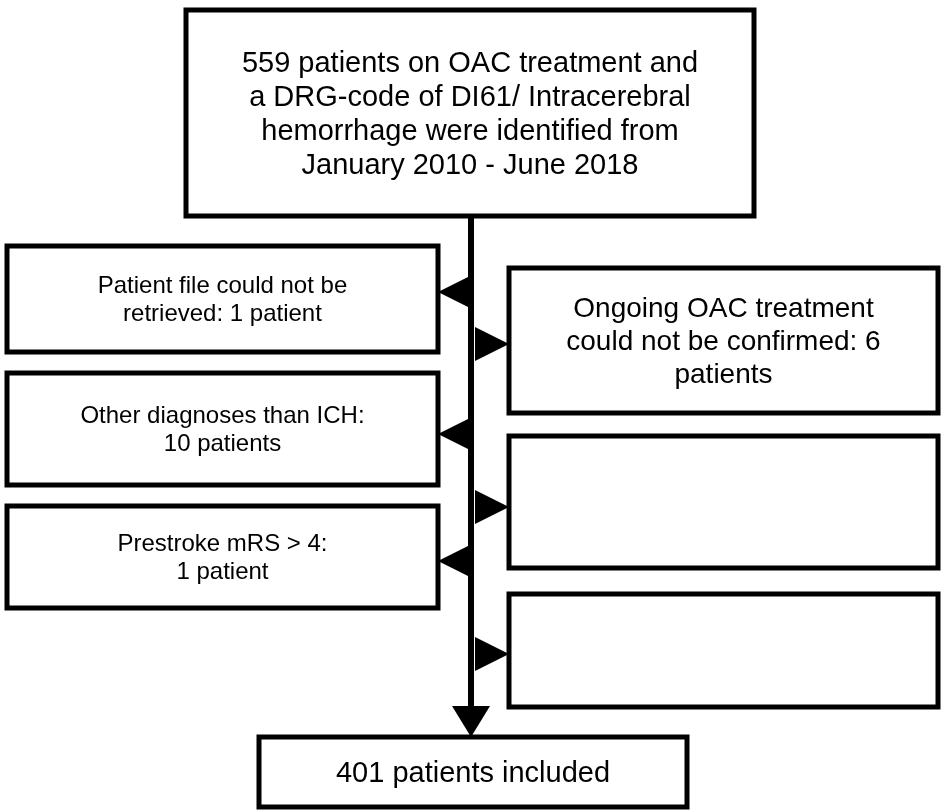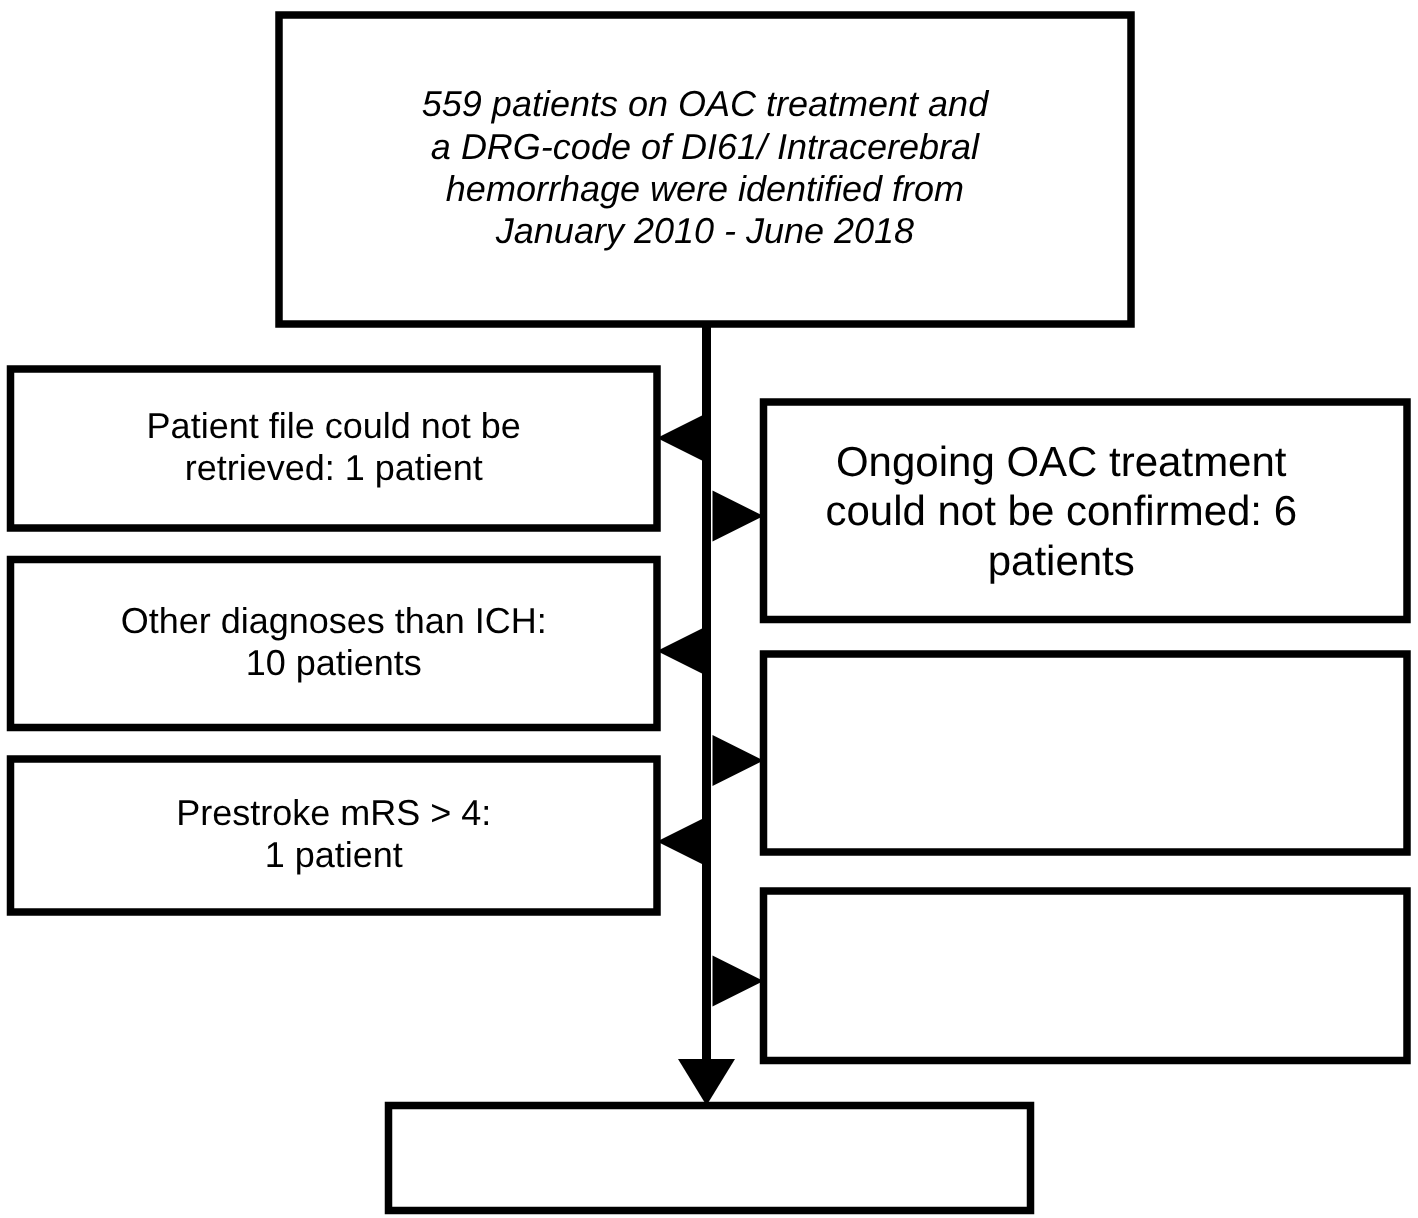--- a/index.html
+++ b/index.html
@@ -48,21 +48,21 @@
     align-items: center;
     justify-content: center;
     text-align: center;
     color: #000000;
     font-family: "Liberation Sans", sans-serif;
     line-height: 1.18;
     white-space: pre-line;
     box-sizing: border-box;
     pointer-events: none;
   }
-  .t-top     { font-size: 24px; font-style: italic; }
+  .t-top     { font-size: 29px; }
   .t-left    { font-size: 24px; }
   .t-right   { font-size: 28px; }
   .t-bottom  { font-size: 29px; }
 </style>
 </head>
 <body>
 
 <div id="flowchart-root">
 
   <svg class="chart-svg" viewBox="0 0 945 812">
@@ -104,20 +104,21 @@
 
   <div class="box-text t-left" style="left:7px; top:246px; width:431px; height:106px;">Patient file could not be
 retrieved: 1 patient</div>
 
   <div class="box-text t-left" style="left:7px; top:373px; width:431px; height:112px;">Other diagnoses than ICH:
 10 patients</div>
 
   <div class="box-text t-left" style="left:7px; top:506px; width:431px; height:102px;">Prestroke mRS &gt; 4:
 1 patient</div>
 
-  <div class="box-text t-right" style="left:493px; top:268px; width:429px; height:145px;">Ongoing OAC treatment
+  <div class="box-text t-right" style="left:509px; top:268px; width:429px; height:145px;">Ongoing OAC treatment
 could not be confirmed: 6
 patients</div>
 
 
 
+  <div class="box-text t-bottom" style="left:259px; top:737px; width:428px; height:70px;">401 patients included</div>
 
 </div>
 
 </body></html>

